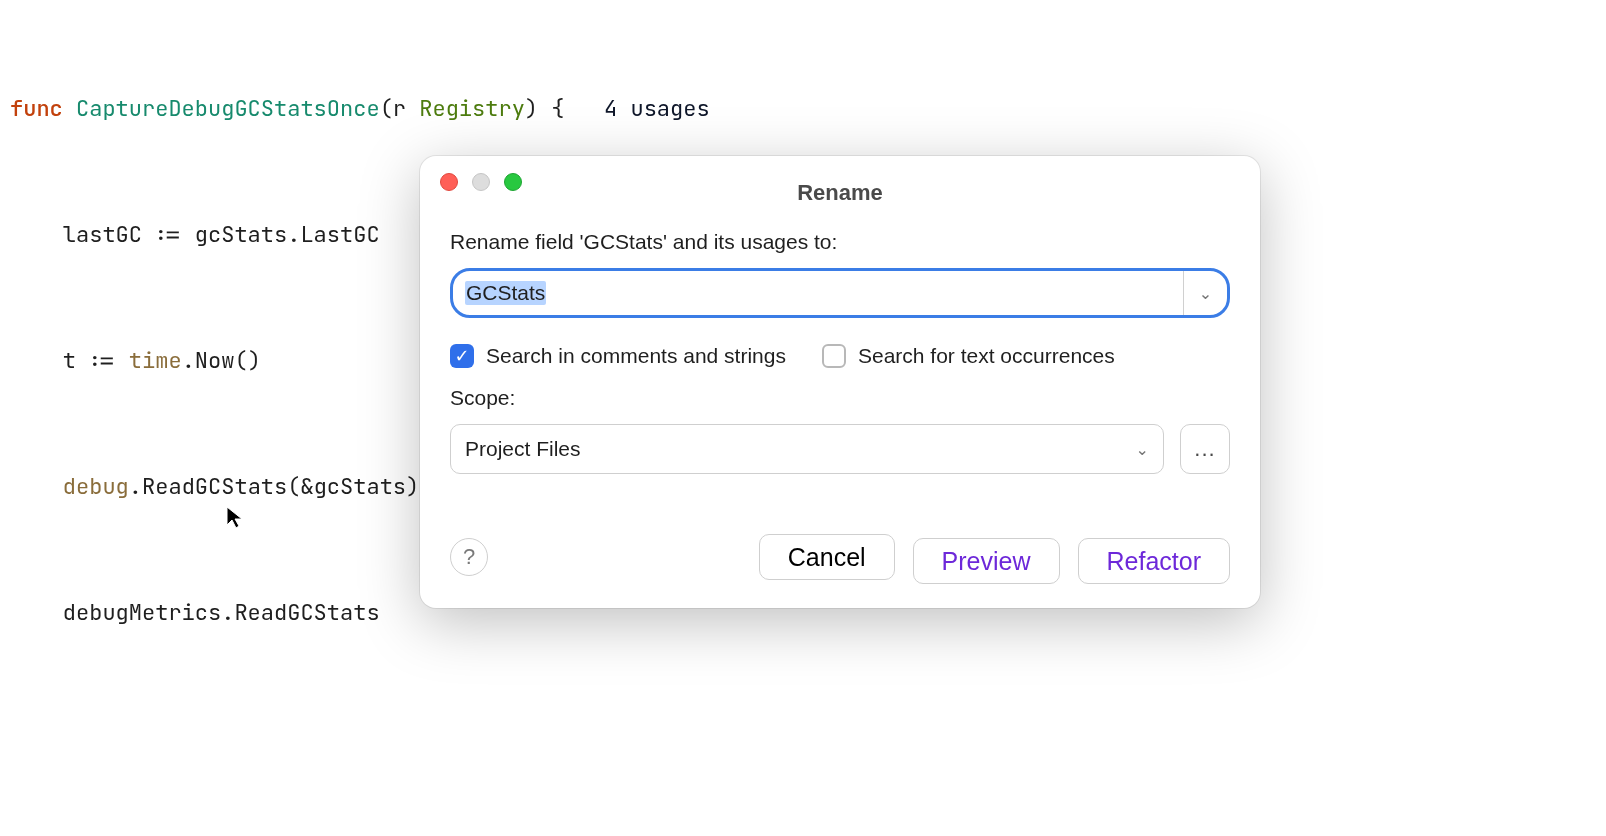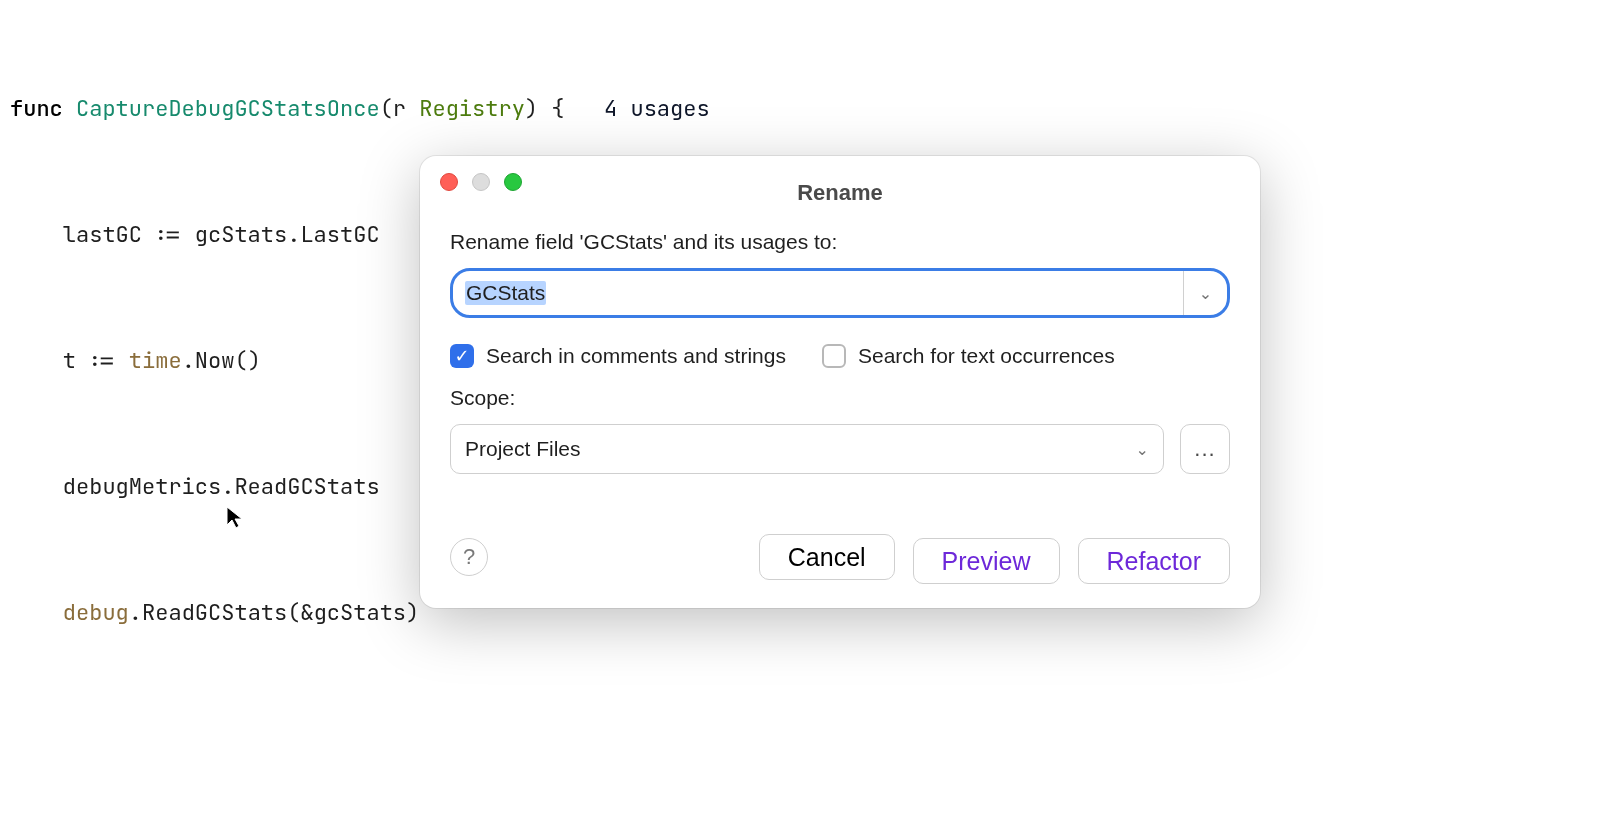--- a/index.html
+++ b/index.html
@@ -14,21 +14,21 @@
   .code-area {
     font-family: "JetBrains Mono", "Menlo", "Consolas", monospace;
     font-size: 22px;
     line-height: 42px;
     padding-top: 4px;
     white-space: pre;
     position: relative;
     color: #1f1f1f;
   }
   .code-line { padding-left: 10px; position: relative; height: 42px; }
-  .kw { color: #000000; font-weight: 500; }
+  .kw { color: #c2410c; font-weight: 500; }
   .fn { color: #178a6d; }
   .typ { color: #4d7c0f; }
   .pkg { color: #8a6d3b; }
   .hint { color: #0f172a; font-style: normal; }
   .cursor {
     position: absolute;
     width: 18px; height: 24px;
     pointer-events: none;
   }
 
@@ -106,22 +106,22 @@
   .btn.disabled { color:#6d28d9;margin-top:8px; }
   .chev { font-size:16px; color:#777; }
 </style>
 </head>
 <body>
 
 <div class="code-area">
   <div class="code-line"><span class="kw">func</span><span> </span><span class="fn">CaptureDebugGCStatsOnce</span><span>(</span><span>r </span><span class="typ">Registry</span><span>)</span><span> {</span><span>   </span><span class="hint">4 usages</span></div>
   <div class="code-line"><span>    lastGC := gcStats.LastGC</span></div>
   <div class="code-line"><span>    t := </span><span class="pkg">time</span><span>.Now()</span></div>
+  <div class="code-line"><span>    </span><span class="pkg">debug</span><span>.ReadGCStats(&amp;gcStats)</span></div>
   <div class="code-line"><span>    debugMetrics.ReadGCStats</span></div>
-  <div class="code-line"><span>    </span><span class="pkg">debug</span><span>.ReadGCStats(&amp;gcStats)</span></div>
   <div class="code-line"><span></span></div>
   
   
   
   
   
   
   
   
   

